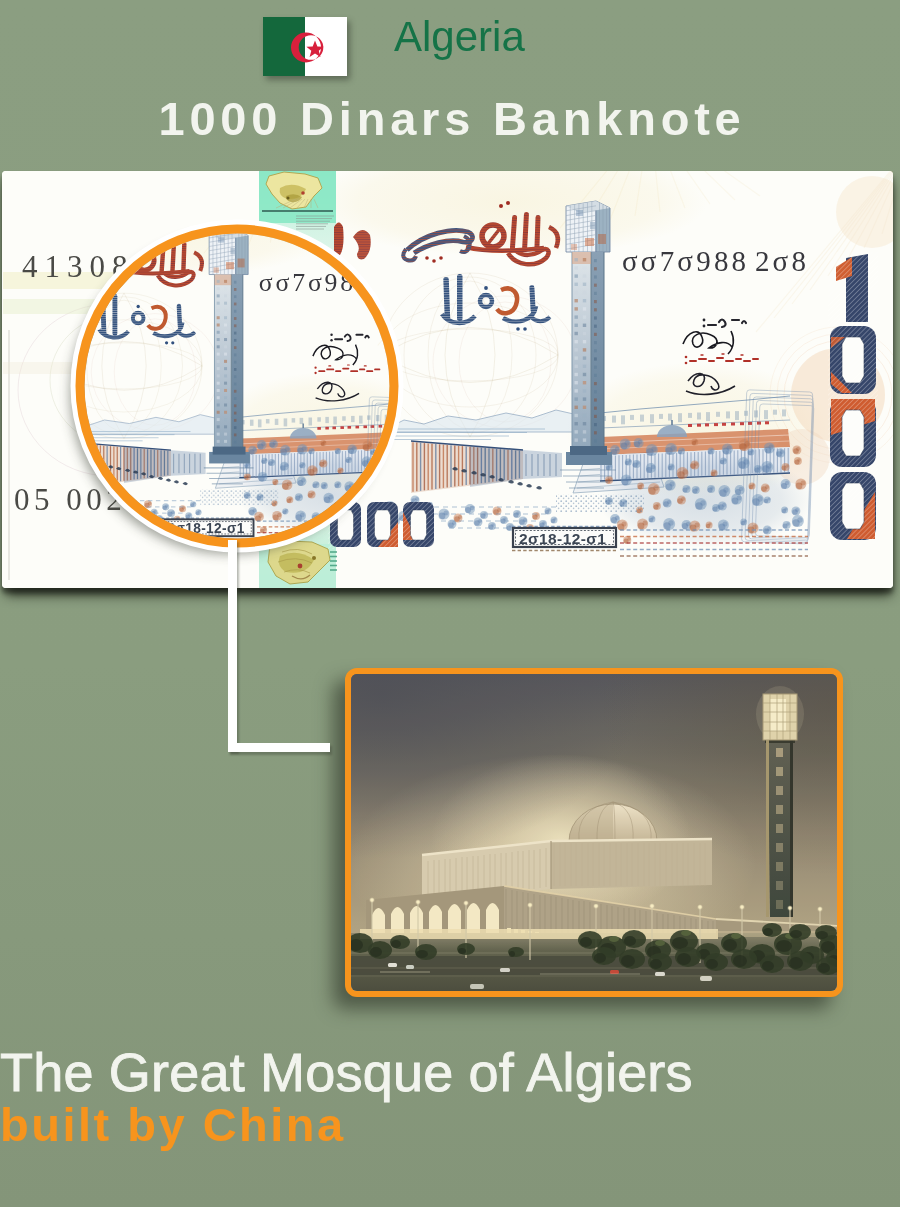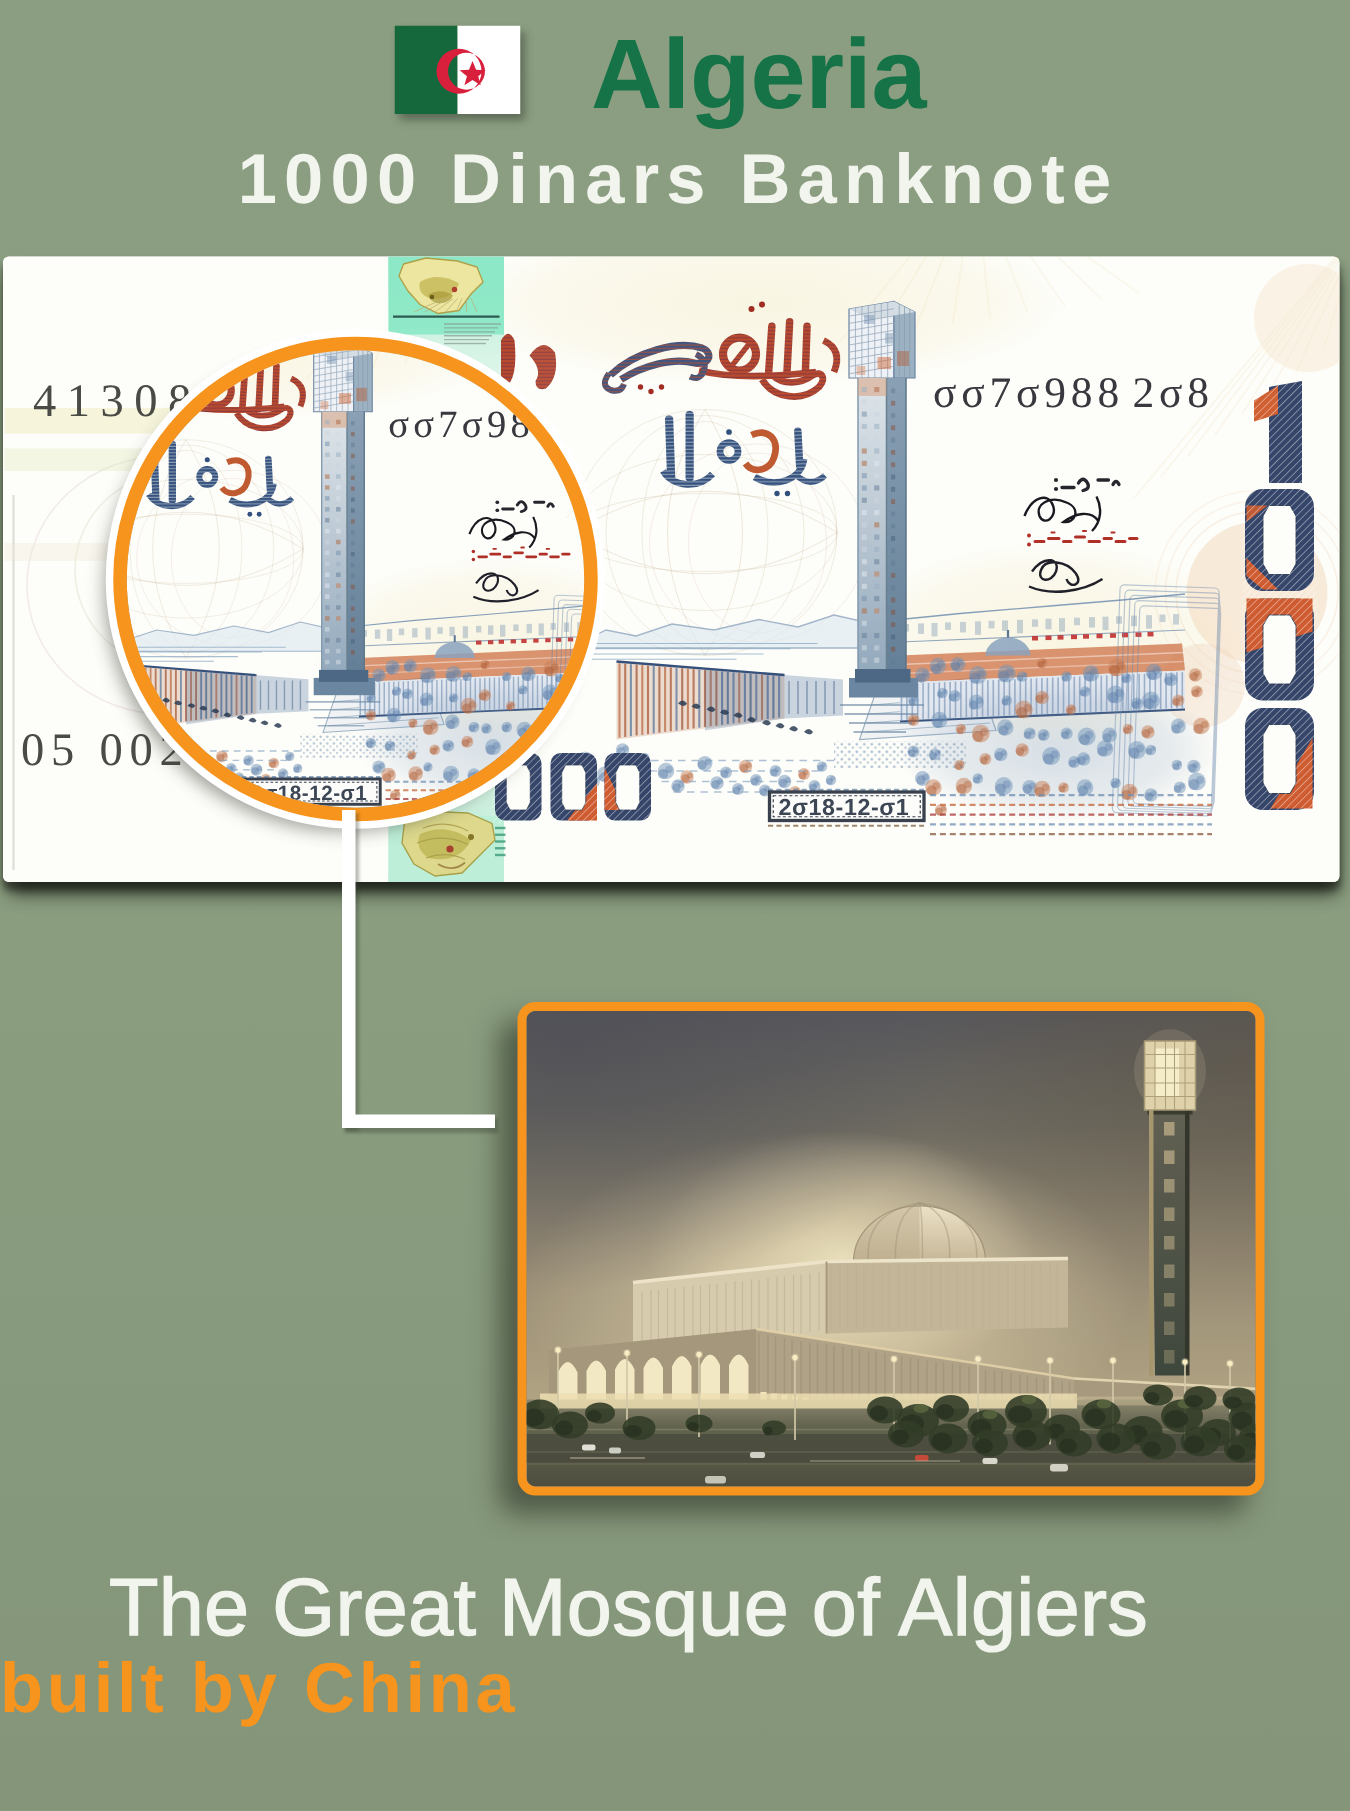--- a/index.html
+++ b/index.html
@@ -12,21 +12,21 @@
 <div class="abs" style="left:263px;top:17px;width:84px;height:59px;filter:drop-shadow(3px 4px 3px rgba(40,45,35,.45))">
 <svg width="84" height="59">
 <rect width="42" height="59" fill="#14683c"></rect>
       <rect x="42" width="42" height="59" fill="#ffffff"></rect>
 
 <path fill-rule="evenodd" d="M43,15.5 a15,15 0 1 0 0,30 a15,15 0 1 0 0,-30 Z M48,18.2 a12.3,12.3 0 1 0 0,24.6 a12.3,12.3 0 1 0 0,-24.6 Z" fill="#d8203c"></path>
 <path d="M52,23.6 l2.4,5.9 6.3,0.3 -4.9,4 1.7,6.1 -5.5,-3.5 -5.4,3.5 1.7,-6.1 -4.9,-4 6.3,-0.3 Z" fill="#d8203c"></path>
 </svg>
 </div>
 
-<div class="abs" style="left:394px;top:13px;font-size:66px;line-height:1.12;font-weight:bold;letter-spacing:0px;color:#157347">Algeria</div>
+<div class="abs" style="left:394px;top:13px;font-size:42px;line-height:1.12;font-weight:normal;letter-spacing:0px;color:#157347">Algeria</div>
 
 <div class="abs" style="left:0;top:94px;width:904px;text-align:center;font-size:47px;line-height:1.05;font-weight:bold;letter-spacing:4.8px;color:#f2f4ee">1000 Dinars Banknote</div>
 
 <div class="abs" style="left:228px;top:540px;width:9px;height:212px;background:#ffffff;z-index:30;box-shadow:2px 2px 2px rgba(55,60,50,.35)"></div>
 
 <div class="abs" style="left:228px;top:743px;width:102px;height:9px;background:#ffffff;z-index:30;box-shadow:2px 3px 2px rgba(55,60,50,.35)"></div>
 
 <div class="abs" style="left:2px;top:171px;width:891px;height:417px;background:#fdfdf9;border-radius:4px;z-index:10;box-shadow:0 5px 5px rgba(24,28,20,.55), 1px 10px 12px -3px rgba(24,28,20,.85)">
 <svg width="891" height="417" viewBox="2 171 891 417">
 
@@ -1244,15 +1244,15 @@
         <rect x="304" y="298" width="10" height="4" rx="1.5" fill="#e0e0d8"></rect>
         <rect x="349" y="302" width="12" height="5" rx="2" fill="#d8d8cc"></rect>
         <rect x="119" y="310" width="14" height="5" rx="2" fill="#caccc0"></rect>
         <line x1="29" y1="298" x2="79" y2="298" stroke="#e8e0c0" stroke-width="1" opacity="0.5"></line>
         <line x1="189" y1="300" x2="289" y2="300" stroke="#e8e0c0" stroke-width="1" opacity="0.4"></line>
       </g>
 <rect width="486" height="317" fill="#8a6f42" opacity="0.07"></rect>
     </svg>
 </div>
 
-<div class="abs" style="left:0;top:1044px;width:838px;text-align:center;font-size:54px;line-height:1.05;letter-spacing:0.2px;color:#f2f4ee;-webkit-text-stroke:0.9px #f2f4ee">The Great Mosque of Algiers</div>
+<div class="abs" style="left:0;top:1044px;width:838px;text-align:left;font-size:54px;line-height:1.05;letter-spacing:0.2px;color:#f2f4ee;-webkit-text-stroke:0.9px #f2f4ee">The Great Mosque of Algiers</div>
 
 <div class="abs" style="left:0;top:1100px;width:841px;font-size:47px;line-height:1.05;font-weight:bold;letter-spacing:2.5px;color:#f7941d">built by China</div>
 
 </body></html>

